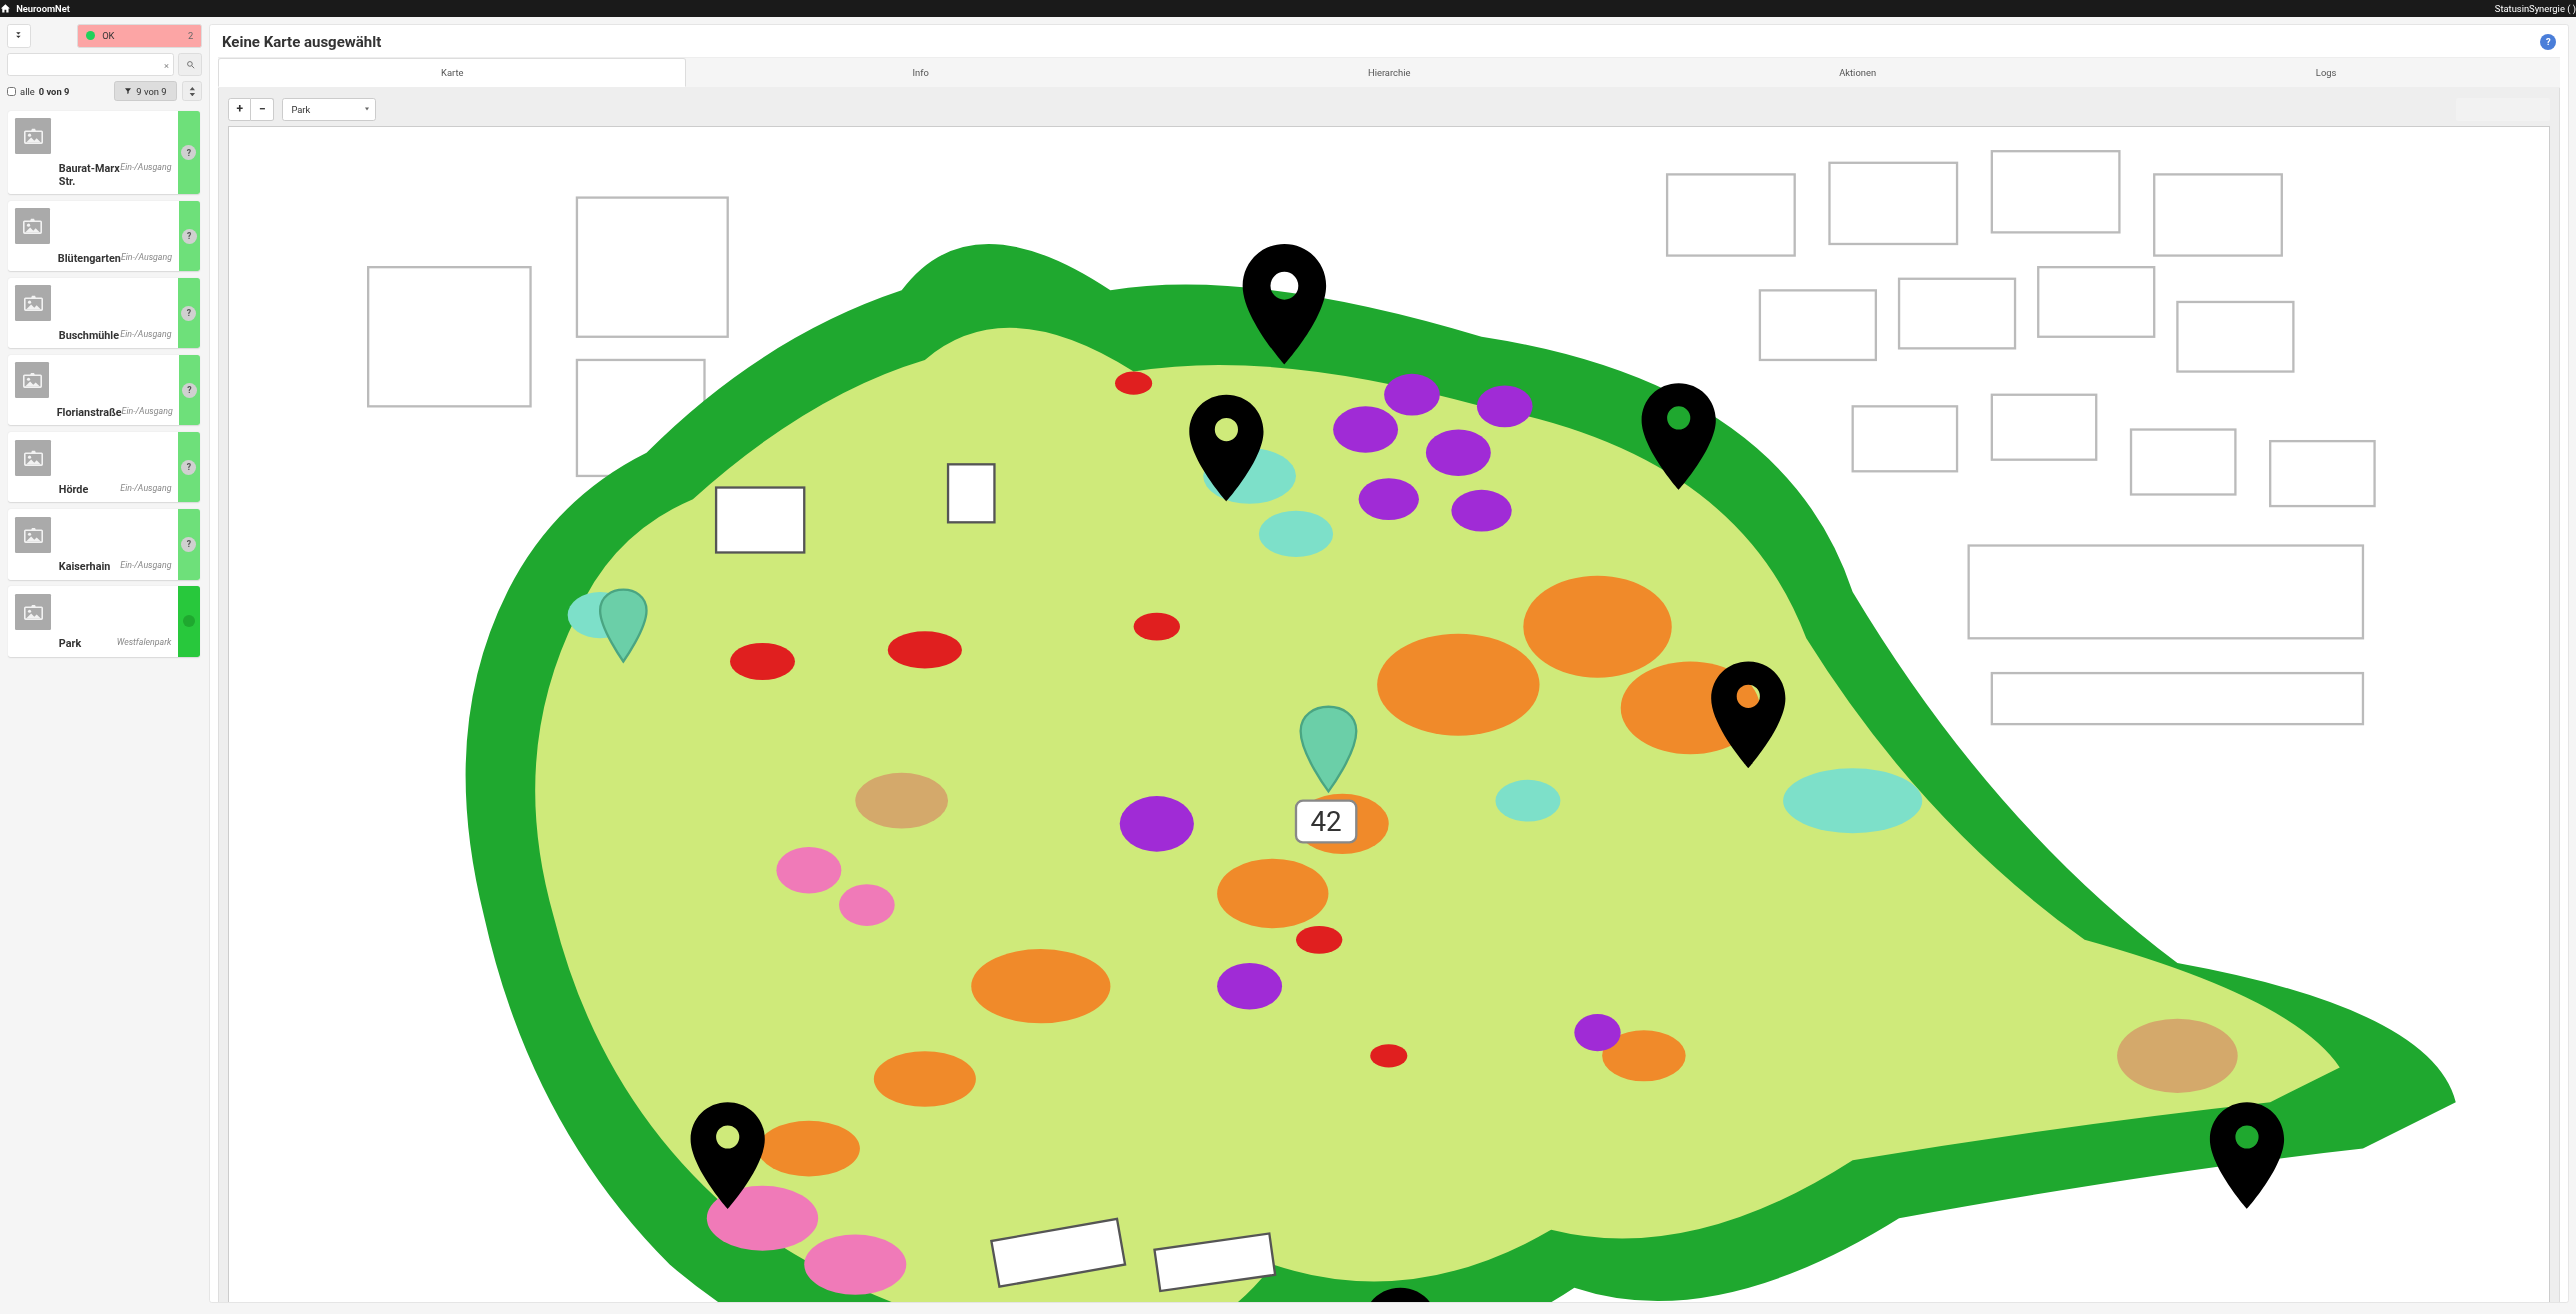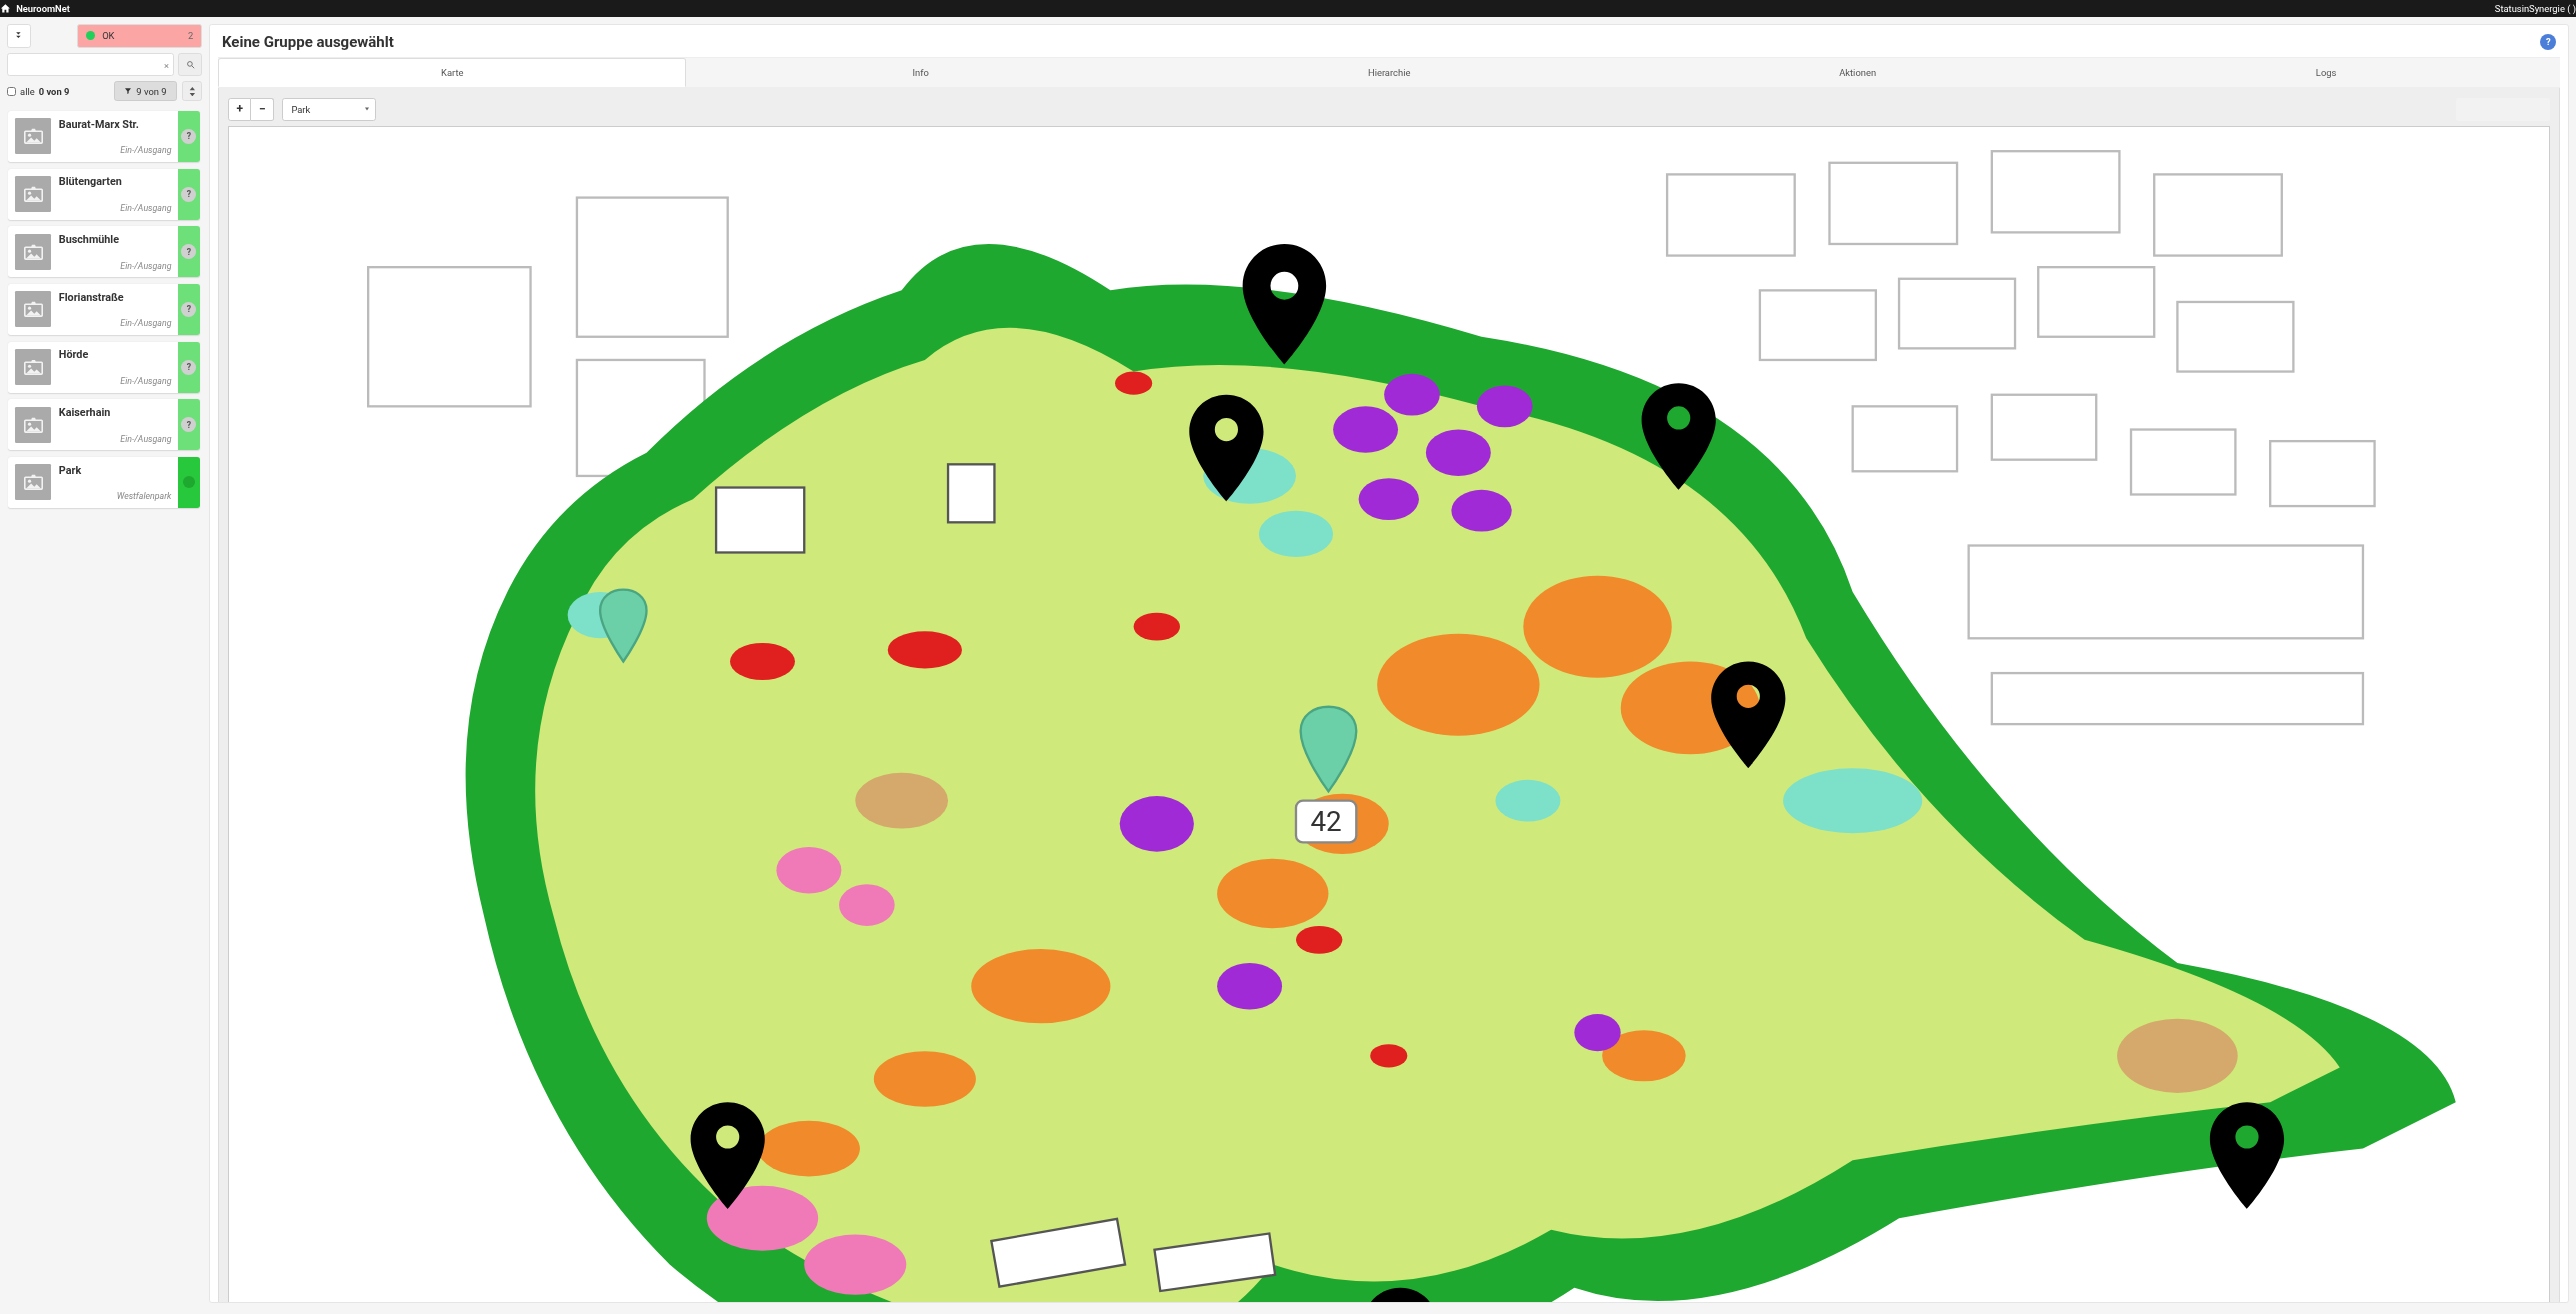--- a/index.html
+++ b/index.html
@@ -35,21 +35,21 @@
 .filter-all input { width: 9.4px; height: 9.4px; }
 .filter-pill { background: #ddd; border: 0.7px solid #ccc; border-radius: 2.7px; height: 20px; padding: 0 9.4px; display: flex; align-items: center; gap: 4px; cursor: pointer; }
 .sort-btn { width: 20px; height: 20px; background: #eee; border: 0.7px solid #ddd; border-radius: 2.7px; display: flex; align-items: center; justify-content: center; cursor: pointer; }
 
 .list { flex: 1; overflow-y: auto; display: flex; flex-direction: column; gap: 6.7px; padding: 4px 2.7px 4px 1.3px; position: relative; }
 .list::-webkit-scrollbar { width: 5.4px; }
 .list::-webkit-scrollbar-thumb { background: #bbb; border-radius: 2.7px; }
 
 .card { background: #fff; border-radius: 2.7px; box-shadow: 0 0.7px 1.3px rgba(0,0,0,0.12); display: flex; align-items: stretch; min-height: 51px; overflow: hidden; cursor: pointer; }
 .card-thumb { width: 36px; height: 36px; background: #aaa; margin: 7.4px; border-radius: 1.3px; display: flex; align-items: center; justify-content: center; }
-.card-body { flex: 1; padding: 6.7px 4px 6.7px 0; display: flex; flex-direction: column; justify-content: space-between; }
+.card-body { flex: 1; padding: 6.7px 4px 6.7px 0; display: flex; flex-direction: row; justify-content: space-between; margin-top: 44px; }
 .card-title { font-weight: 700; font-size: 10.8px; color: #333; }
 .card-sub { font-style: italic; color: #888; font-size: 8.8px; text-align: right; padding-right: 2.7px; }
 .card-strip { width: 21.5px; display: flex; align-items: center; justify-content: center; }
 .card.ok .card-strip { background: #6ee07a; }
 .card.active .card-strip { background: #28c83c; }
 .card.active .card-strip .dot-active { width: 12px; height: 12px; border-radius: 50%; background: #1fa82f; display: block; }
 .q-badge { width: 15px; height: 15px; border-radius: 50%; background: #d0d0d0; display: flex; align-items: center; justify-content: center; font-weight: 700; color: #555; font-size: 8.8px; }
 
 
 .main { flex: 1; padding: 6.7px 6.7px 6.7px 0; display: flex; flex-direction: column; }
@@ -259,21 +259,21 @@
           <div class="card-strip">
             <span class="dot-active"></span>
           </div>
         </div>
       </div>
   </div>
 
   <div class="main">
     <div class="panel">
       <div class="panel-head">
-        <div class="panel-title">Keine Gruppe ausgewählt</div>
+        <div class="panel-title">Keine Karte ausgewählt</div>
         <div class="help-badge">?</div>
       </div>
 
       <div class="tabs" id="tabs">
           <div class="tab active">Karte</div>
           <div class="tab">Info</div>
           <div class="tab">Hierarchie</div>
           <div class="tab">Aktionen</div>
           <div class="tab">Logs</div>
         </div>

